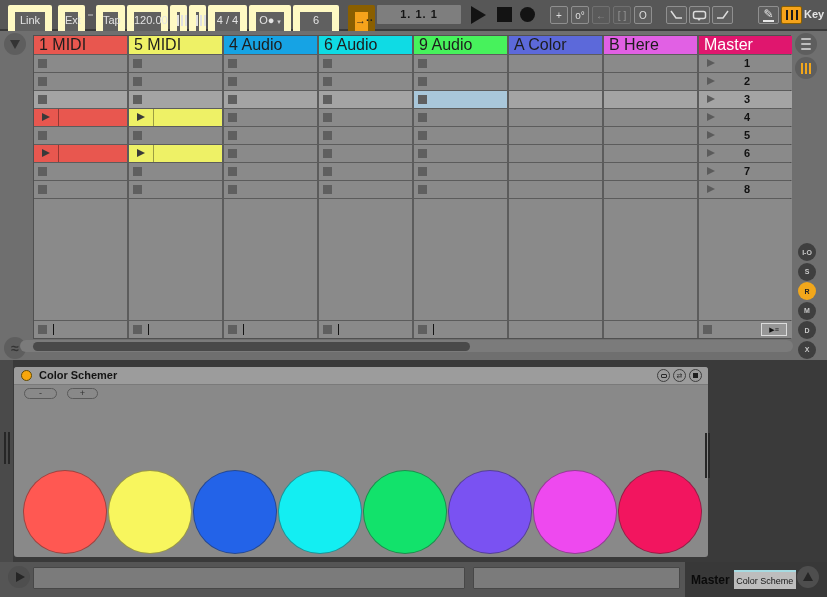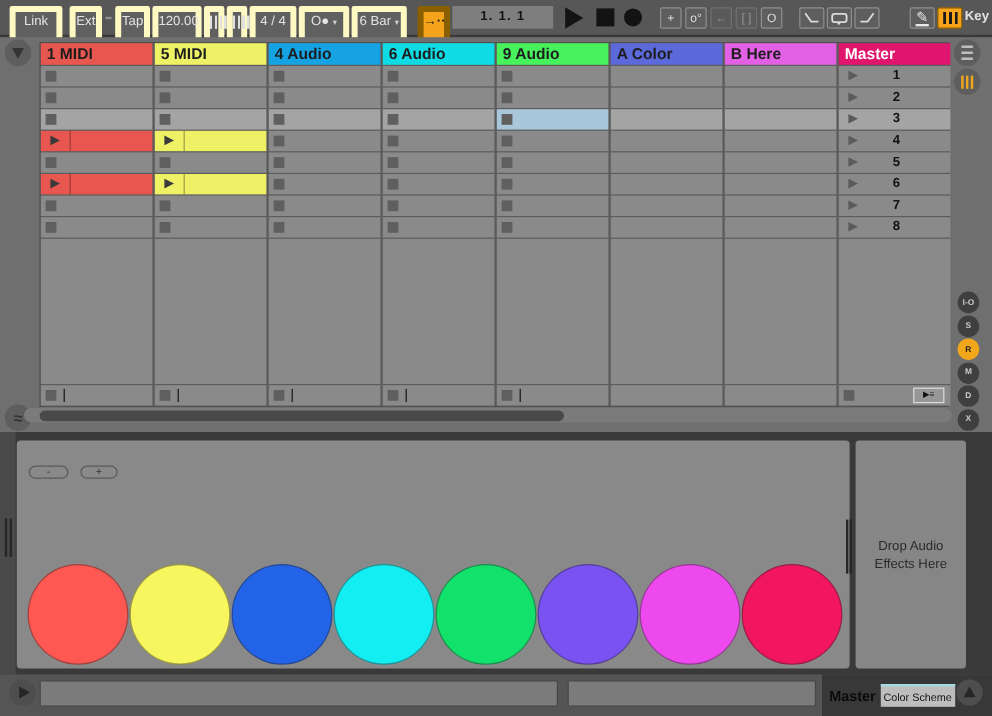--- a/index.html
+++ b/index.html
@@ -1,21 +1,21 @@
 <!DOCTYPE html>
 <html><head>
 <meta charset="utf-8">
 <style>
   html,body{margin:0;padding:0;background:#2e2e2e;}
   *{box-sizing:border-box;font-family:"Liberation Sans",sans-serif;}
   #app{position:relative;width:827px;height:597px;background:#3a3a3a;overflow:hidden;}
 
   
   .toolbar{position:absolute;top:0;left:0;width:827px;height:30px;background:#575757;border-bottom:1px solid #3a3a3a;}
-  .tb-btn{position:absolute;top:5px;height:35px;background:#606060;border:5px solid #fef9c3;border-radius:2px;
+  .tb-btn{position:absolute;top:5px;height:35px;background:#606060;border:7px solid #fef9c3;border-radius:2px;
           color:#e3e3e3;font-size:11px;line-height:17px;text-align:center;}
   .tb-pos{position:absolute;top:5px;height:19px;background:#7e7e7e;color:#141414;font-size:11px;font-weight:bold;
           text-align:center;line-height:19px;letter-spacing:1px;border-radius:1px;}
   .tb-ico{position:absolute;top:4px;height:21px;display:flex;align-items:center;justify-content:center;}
   .tb-sm{position:absolute;top:6px;height:18px;background:#5e5e5e;border:1px solid #8f8f8f;border-radius:2px;
          color:#dedede;font-size:10px;line-height:15px;text-align:center;display:flex;align-items:center;justify-content:center;}
   .tb-dash{position:absolute;top:14px;width:5px;height:2px;background:#8f8f8f;}
   .tb-label{position:absolute;top:8px;color:#e4e4e4;font-size:11px;font-weight:bold;}
   .follow{background:#f5a31b !important;border-color:#8a5f00 !important;color:#222 !important;font-weight:bold;}
   .caret{font-size:7px;margin-left:3px;color:#d0d0d0;}
@@ -38,21 +38,21 @@
   .groove-glyph{font-size:14px;font-weight:bold;color:#343434;line-height:1;}
   .hamburger span{display:block;width:10px;height:2px;background:#bdbdbd;margin:1.5px 0;border-radius:1px;}
   .piano-bars{display:flex;gap:1.5px;}
   .piano-bars span{display:block;width:2.5px;height:11px;background:#f2a71b;}
   .rail-toggle{position:absolute;left:0;width:18px;height:18px;border-radius:50%;background:#3f3f3f;color:#c9c9c9;
                font-size:7px;font-weight:bold;display:flex;align-items:center;justify-content:center;}
   .grid{position:absolute;left:33px;top:4px;width:758px;display:grid;
         grid-template-columns:repeat(8,93px);grid-template-rows:18px repeat(8,17px) 121px 17px;
         gap:1px 2px;background:#5c5c5c;border:1px solid #505050;}
   .cell{position:relative;overflow:hidden;background:#8a8a8a;}
-  .hdr{font-weight:bold;font-size:13px;color:#1d1d1d;line-height:18px;padding-left:5px;}
+  .hdr{font-weight:normal;font-size:16px;color:#1d1d1d;line-height:18px;padding-left:5px;}
   .master-hdr{color:#ffffff !important;}
   .stop-sq{position:absolute;left:4px;top:4px;width:9px;height:9px;background:#5f5f5f;}
   .clip-launch{position:absolute;left:0;top:0;width:25px;height:100%;border-right:1px solid rgba(0,0,0,.35);}
   .clip-tri{position:absolute;left:8px;top:4px;width:0;height:0;border-left:8px solid #3a3a3a;
             border-top:4.5px solid transparent;border-bottom:4.5px solid transparent;}
   .scene-tri{position:absolute;left:8px;top:4px;width:0;height:0;border-left:8px solid #5b5b5b;
              border-top:4.5px solid transparent;border-bottom:4.5px solid transparent;}
   .scene-num{position:absolute;right:42px;top:0;line-height:17px;font-size:11px;font-weight:bold;color:#121212;}
   .status-line{position:absolute;left:19px;top:3px;width:1px;height:11px;background:#141414;}
   .stopall-btn{position:absolute;right:5px;top:2px;width:26px;height:13px;border:1px solid #dcdcdc;background:#979797;
@@ -410,43 +410,52 @@
     <div class="hscroll"></div>
   </div>
 
   <div class="device-area">
     <div class="device-left-strip">
       <div class="meter-mark" style="left:4px;top:72px;height:32px"></div>
       <div class="meter-mark" style="left:8px;top:72px;height:32px"></div>
     </div>
 
     <div class="device-panel">
+      <div class="device-titlebar">
+        <span class="device-led"></span>
+        <span class="device-title">Color Schemer</span>
+        <span class="dev-icons">
+          <span class="dev-ico">
+              <span class="ico-rect"></span>
+            </span>
+          <span class="dev-ico">⇄</span>
+          <span class="dev-ico">
+              <span class="ico-sq"></span>
+            </span>
+        </span>
+      </div>
       <div class="pill" style="left:10px;width:33px">-</div>
       <div class="pill" style="left:53px;width:31px">+</div>
       <div class="circles">
           <div class="color-circle" style="background: rgb(255, 88, 82); left: 9px;"></div>
           <div class="color-circle" style="background: rgb(248, 246, 94); left: 94px;"></div>
           <div class="color-circle" style="background: rgb(35, 99, 232); left: 179px;"></div>
           <div class="color-circle" style="background: rgb(19, 238, 242); left: 264px;"></div>
           <div class="color-circle" style="background: rgb(18, 226, 107); left: 349px;"></div>
           <div class="color-circle" style="background: rgb(122, 82, 242); left: 434px;"></div>
           <div class="color-circle" style="background: rgb(238, 73, 239); left: 519px;"></div>
           <div class="color-circle" style="background: rgb(242, 21, 95); left: 604px;"></div>
         </div>
     </div>
 
     <div style="position:absolute;left:705px;top:73px;width:6px;height:45px;">
       <div class="meter-mark" style="left:0;top:0;height:45px"></div>
       <div class="meter-mark" style="left:3px;top:0;height:45px"></div>
     </div>
 
-    <div class="drop-zone">
-      <div>Drop Audio</div>
-      <div>Effects Here</div>
-    </div>
   </div>
 
   <div class="status-bar">
     <div class="circle-btn" style="left:8px;top:4px">
         <span class="tri-right"></span>
       </div>
     <div class="status-field" style="left:33px;width:432px"></div>
     <div class="status-field" style="left:473px;width:207px"></div>
     <div class="chain-panel">
       <span class="chain-master">Master</span>

